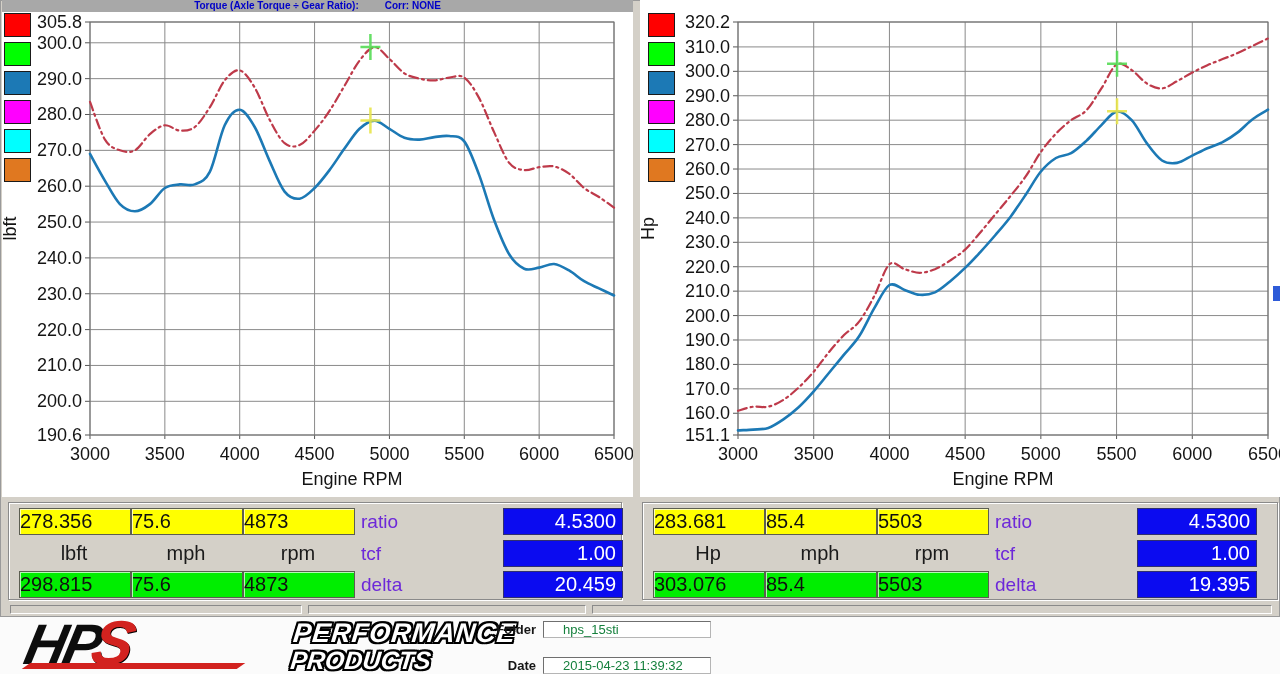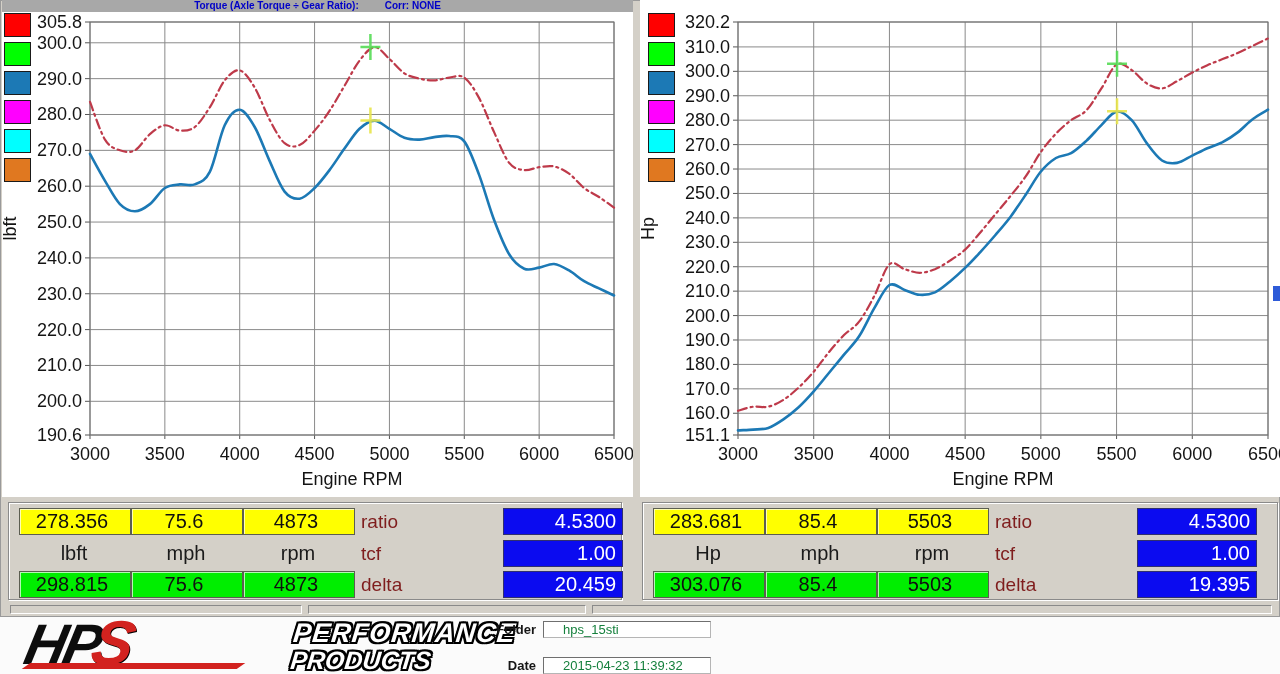--- a/index.html
+++ b/index.html
@@ -15,24 +15,24 @@
   .legend{position:absolute;top:13px;z-index:2;}
   #chart-0 .legend{left:2px;}
   #chart-1 .legend{left:8px;}
   .swatch{width:27px;height:24px;margin-bottom:5px;border:1px solid #1a1a1a;box-sizing:border-box;}
   svg.plot{position:absolute;left:0;top:0;}
 
   
   .readout-panel{position:absolute;top:502px;height:98px;background:#D4D0C8;border:1px solid #8a8a8a;box-shadow:inset 1px 1px 0 #ffffff,1px 1px 0 #ffffff;box-sizing:border-box;}
   #readout-0{left:8px;width:614px;}
   #readout-1{left:642px;width:636px;}
-  .vbox{position:absolute;width:104px;height:25px;border:1px solid #5c5e51;box-shadow:inset 1px 1px 0 rgba(255,255,255,.7);font-size:20px;line-height:25px;text-align:center;padding-right:6px;color:#101010;box-sizing:content-box;}
+  .vbox{position:absolute;width:104px;height:25px;border:1px solid #5c5e51;box-shadow:inset 1px 1px 0 rgba(255,255,255,.7);font-size:20px;line-height:25px;text-align:left;padding-right:6px;color:#101010;box-sizing:content-box;}
   .bbox{position:absolute;left:494px;width:112px;height:25px;border:1px solid #30306e;font-size:20px;line-height:25px;text-align:right;padding-right:6px;color:#ffffff;}
   .ulabel{position:absolute;width:110px;height:26px;top:37px;text-align:center;font-size:20px;line-height:26px;color:#1a1a1a;}
-  .slabel{position:absolute;left:352px;width:90px;font-size:19px;line-height:27px;color:#7f1d1d;text-align:left;}
+  .slabel{position:absolute;left:352px;width:90px;font-size:19px;line-height:27px;color:#6d28d9;text-align:left;}
   .c0{left:10px;}.c1{left:122px;}.c2{left:234px;}
   .r0{top:5px;}.r1{top:37px;}.r2{top:68px;}
 
   
   .statusseg{position:absolute;top:605px;height:9px;border:1px solid;border-color:#8a8a8a #ffffff #ffffff #8a8a8a;box-sizing:border-box;}
   #seg-0{left:10px;width:292px;}
   #seg-1{left:308px;width:278px;}
   #seg-2{left:592px;width:680px;}
 
   

